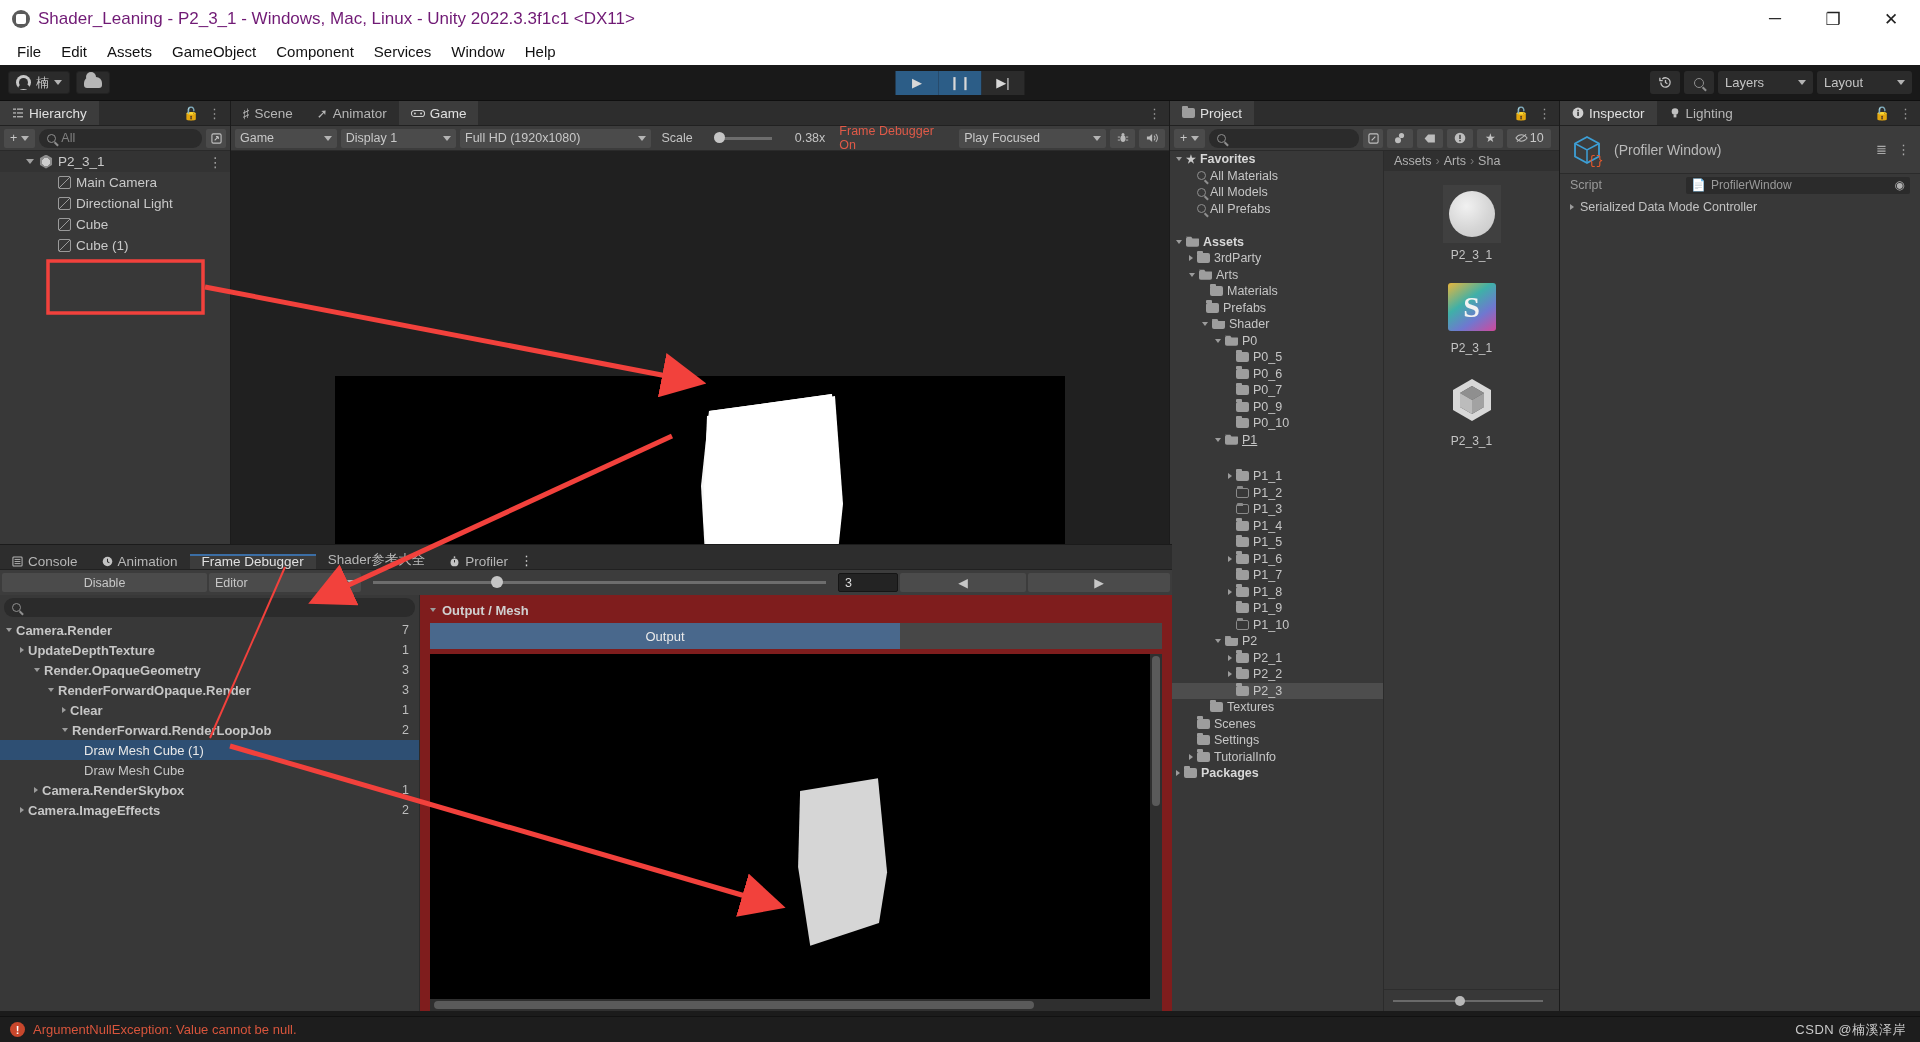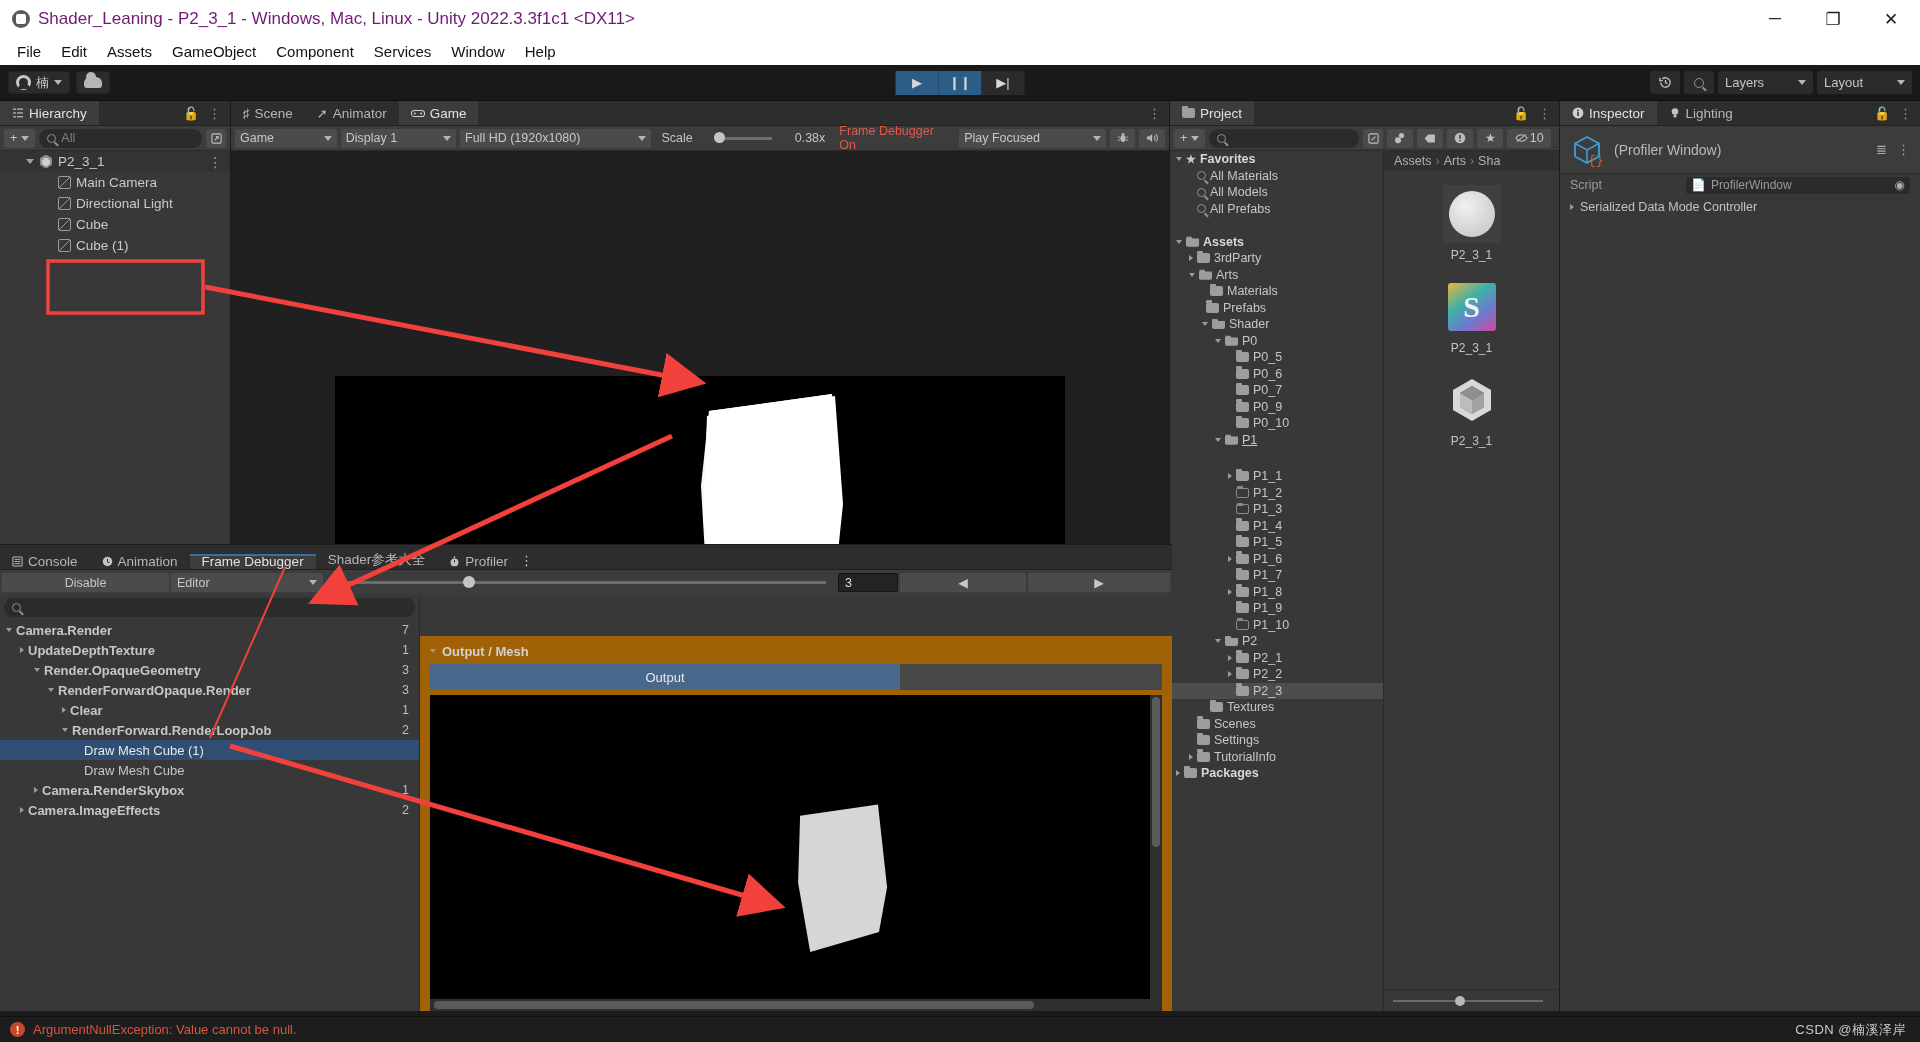--- a/index.html
+++ b/index.html
@@ -205,21 +205,21 @@
   #fd-toolbar { height: 25px; background:#3c3c3c; display:flex; align-items:center; gap:2px; padding: 0 2px; }
   .fdbtn { height:19px; background:#4b4b4b; color:#c7c7c7; font-size:12.5px; display:flex; align-items:center; justify-content:center; border-radius:2px;}
   #fd-body { flex:1; display:flex; overflow:hidden; }
   #fd-tree { width: 420px; background:#383838; border-right:1px solid #2b2b2b; display:flex; flex-direction:column;}
   #fd-search { height:19px; margin:3px 4px; background:#2b2b2b; border-radius:9px; display:flex; align-items:center; padding:0 8px;}
   .fdrow { height: 20px; display:flex; align-items:center; font-size:13px; color:#c6c6c6; padding-right:10px; }
   .fdrow.sel { background:#2e4f73; color:#e8e8e8; }
   .fdrow .lbl { flex:1; white-space:nowrap; }
   .fdrow .cnt { color:#bdbdbd; font-size:12.5px; }
   .fdrow.bold .lbl { font-weight:bold; }
-  #fd-right { flex:1; background:#a16207; display:flex; flex-direction:column; padding: 4px 10px 0 10px; margin-top: 41px;}
+  #fd-right { flex:1; background:#7f1d1d; display:flex; flex-direction:column; padding: 4px 10px 0 10px;}
   #om-head { height:22px; display:flex; align-items:center; gap:6px; font-size:13px; color:#d0d0d0; font-weight:bold;}
   #om-tabs { height:26px; display:flex; margin-top:2px; }
   #om-tabs .t { flex:1; display:flex; align-items:center; justify-content:center; font-size:13px; color:#c8c8c8; background:#474747;}
   #om-tabs .t.on { background:#49688c; color:#eaeaea; }
   #om-canvas { flex:1; background:#000; margin-top:5px; position:relative; overflow:hidden;}
   #om-hscroll { height:12px; background:#2f2f2f; display:flex; align-items:center; }
 
   
   .vscroll { width: 12px; background:#2f2f2f; position:relative; }
   .vscroll .thumb { position:absolute; left:2px; width:8px; background:#5a5a5a; border-radius:4px; }
@@ -809,21 +809,21 @@
           <path d="M6 4.4V7" stroke="#2d2d2d" stroke-width="1.1"></path>
         </svg>
         <span>Profiler</span>
       </div>
       <div class="tabactions">
         <span style="font-size:13px;">⋮</span>
       </div>
     </div>
 
     <div id="fd-toolbar">
-      <div class="fdbtn" style="width:167px;">Disable</div>
+      <div class="fdbtn" style="width:205px;">Disable</div>
       <div class="fdbtn" style="width:152px;justify-content:space-between;padding:0 6px;">
         <span>Editor</span>
         <span class="caret"></span>
       </div>
       <div style="flex:1;display:flex;align-items:center;padding:0 10px;">
         <span style="position:relative;flex:1;height:3px;background:#6d6d6d;display:block;">
           <span style="position:absolute;left:26%;top:-5px;width:12px;height:12px;border-radius:50%;background:#c5c5c5;"></span>
         </span>
       </div>
       <div style="width:60px;height:19px;background:#232323;border:1px solid #151515;border-radius:2px;display:flex;align-items:center;padding-left:6px;font-size:12.5px;color:#ddd;">3</div>

